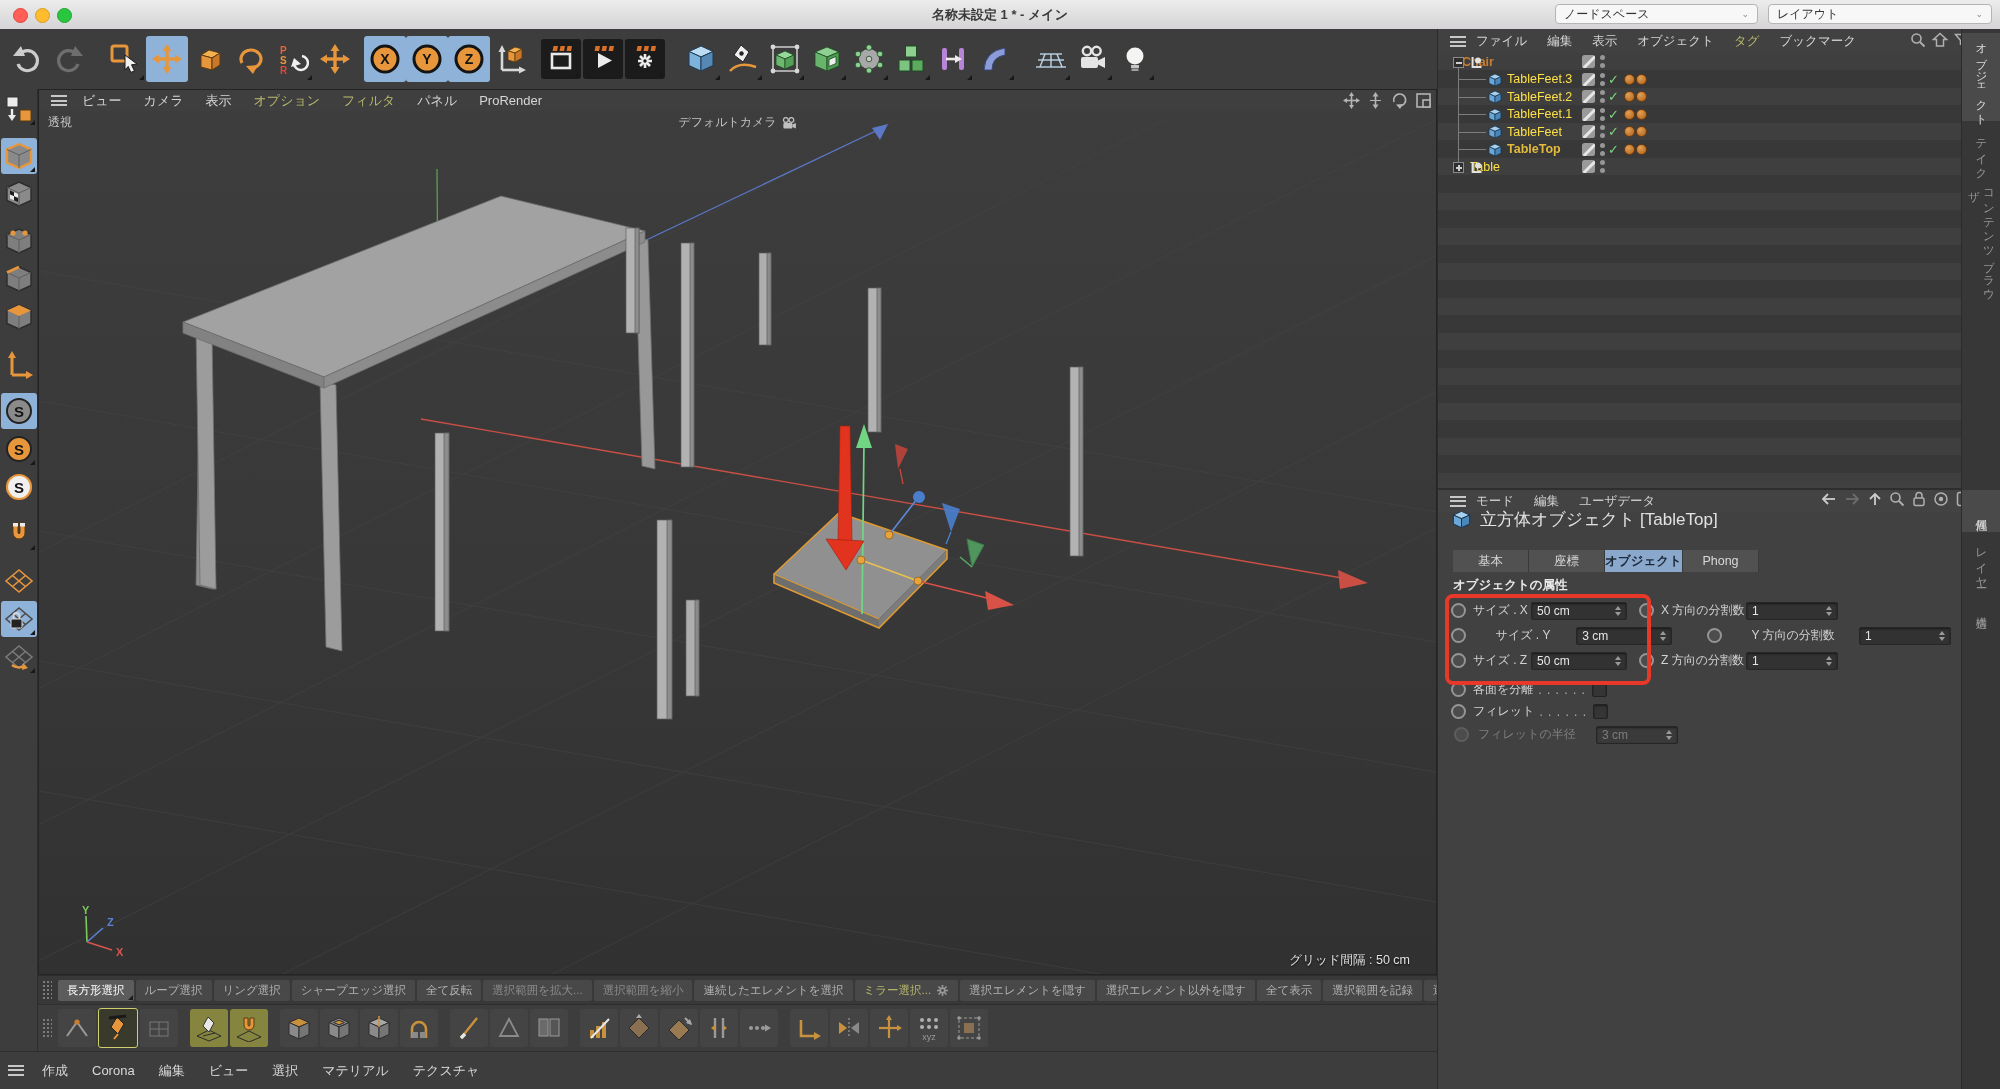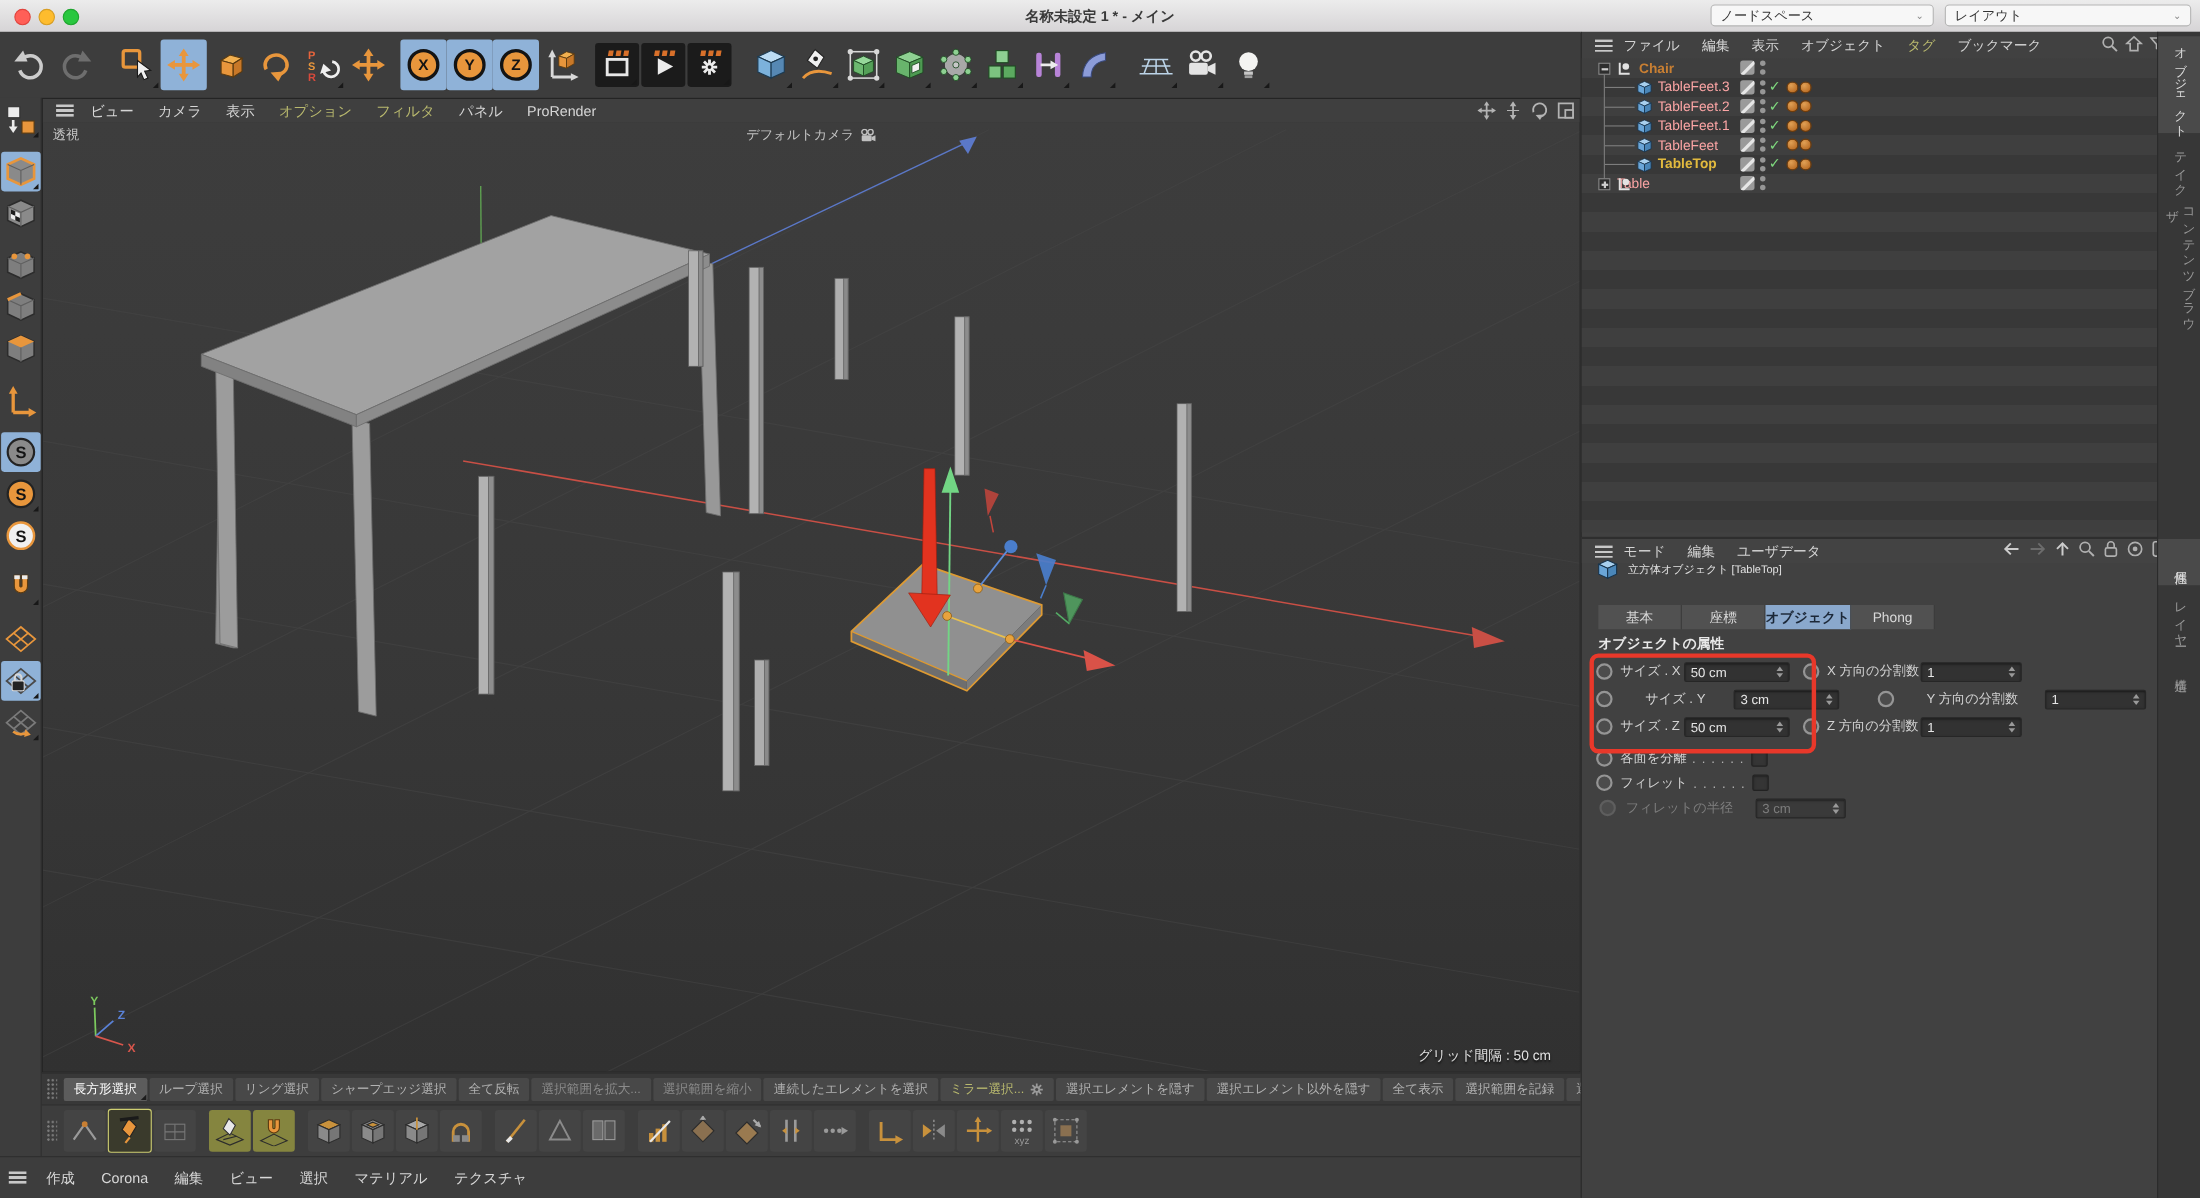--- a/index.html
+++ b/index.html
@@ -80,21 +80,21 @@
   
   .right-panel{position:absolute;left:1437px;top:29px;width:563px;height:1060px;background:#414141;
     border-left:1px solid #2a2a2a;box-sizing:border-box;}
   .om-menubar{position:absolute;left:0;top:0;width:525px;height:24px;display:flex;align-items:center;
     font-size:12.5px;color:#d4d4d4;padding-left:12px;box-sizing:border-box;}
   .om-menubar .mi{padding:0 10px;}
   .om-icons{position:absolute;right:8px;top:3px;display:flex;gap:6px;}
   .om-stripes{position:absolute;left:0;top:24px;width:525px;height:431px;
     background:repeating-linear-gradient(#3f3f3f 0 17.5px,#383838 17.5px 35px);}
   .om-row{position:absolute;left:0;width:525px;height:17.5px;display:flex;align-items:center;font-size:12.5px;}
-  .om-row .lbl{margin-left:4px;color:#fca5a5;}
+  .om-row .lbl{margin-left:4px;color:#fde047;}
   .lbl.orange{color:#c87f33;font-weight:bold;}
   .lbl.yellow{color:#e2ba3e;font-weight:bold;}
   .exp{position:absolute;left:15px;width:9px;height:9px;background:#2e2e2e;border:1px solid #8a8a8a;}
   .exp::before{content:"";position:absolute;left:1.5px;top:3.5px;width:6px;height:2px;background:#cfcfcf;}
   .exp.plus::after{content:"";position:absolute;left:3.5px;top:1.5px;width:2px;height:6px;background:#cfcfcf;}
   .tree-vline{position:absolute;left:20px;width:1px;background:#7d7d7d;}
   .tree-tick{position:absolute;left:21px;height:1px;width:27px;background:#7d7d7d;}
   .pencil{position:absolute;left:144px;width:13px;height:13px;border-radius:2.5px;background:#9a9a9a;overflow:hidden;}
   .pencil::before{content:"";position:absolute;left:5.5px;top:-3px;width:2.5px;height:20px;background:#e6e6e6;transform:rotate(45deg);}
   .vdots{position:absolute;left:162px;width:5px;height:13px;display:flex;flex-direction:column;justify-content:space-between;}
@@ -102,21 +102,21 @@
   .chk{position:absolute;left:170px;color:#7ed87e;font-size:13px;font-weight:bold;}
   .tagdots{position:absolute;left:186px;display:flex;}
   .tagdots i{width:9px;height:9px;border-radius:50%;background:radial-gradient(circle at 35% 30%,#e0a055,#b05f18);
     border:1px solid #6e3c0c;margin-right:1px;}
   
   .am-menubar{position:absolute;left:0;top:459px;width:525px;height:24px;display:flex;align-items:center;
     font-size:12.5px;color:#d4d4d4;padding-left:12px;box-sizing:border-box;border-top:2px solid #2e2e2e;background:#434343;}
   .am-menubar .mi{padding:0 10px;}
   .am-icons{position:absolute;left:382px;top:462px;display:flex;gap:7px;align-items:center;}
   .am-title{position:absolute;left:14px;top:479px;display:flex;align-items:center;gap:9px;
-    font-size:10px;color:#e2e2e2;}
+    font-size:17px;color:#e2e2e2;}
   .am-tabs{position:absolute;left:15px;top:521px;display:flex;height:22px;}
   .am-tab{width:76px;background:#515151;color:#d8d8d8;font-size:12.5px;display:flex;align-items:center;
     justify-content:center;border-right:1px solid #3a3a3a;box-sizing:border-box;}
   .am-tab.active{background:#8aa8cc;color:#1c2838;font-weight:bold;}
   .am-section{position:absolute;left:15px;top:548px;font-size:12.5px;font-weight:bold;color:#e8e8e8;}
   .fieldrow{position:absolute;height:25px;display:flex;align-items:center;font-size:12px;color:#d2d2d2;}
   .ring{width:11px;height:11px;border-radius:50%;border:2.5px solid #959595;background:#4c4c4c;flex:0 0 auto;}
   .ring.dim{border-color:#5e5e5e;}
   .finput{height:18px;background:#323232;border:1px solid #262626;box-shadow:inset 0 1px 2px rgba(0,0,0,.5);
     color:#e6e6e6;font-size:12px;display:flex;align-items:center;padding:0 5px;box-sizing:border-box;
@@ -986,21 +986,21 @@
 
     <div class="om-stripes"></div>
     <div class="tree-vline" style="top:37px;height:103px;"></div>
 
     <div class="om-row" style="top:24px;">
       <div class="exp" style="top:4px;"></div>
       <svg style="position:absolute;left:31px;top:1.5px" width="15" height="15" viewBox="0 0 15 15">
           <path d="M3.5 2 v10 h9" fill="none" stroke="#e2e2e2" stroke-width="1.8"></path>
           <circle cx="9" cy="5.5" r="3" fill="#e2e2e2"></circle>
         </svg>
-      <span class="lbl orange" style="margin-left:52px;">Chair</span>
+      <span class="lbl orange" style="margin-left:24px;">Chair</span>
       <div class="pencil"></div>
       <div class="vdots">
           <i></i>
           <i></i>
         </div>
     </div>
 
     <div class="om-row" style="top:41.5px;">
       <div class="tree-tick" style="top:8.5px;"></div>
       <svg style="position:absolute;left:50px;top:2px" width="14" height="14" viewBox="0 0 14 14">

